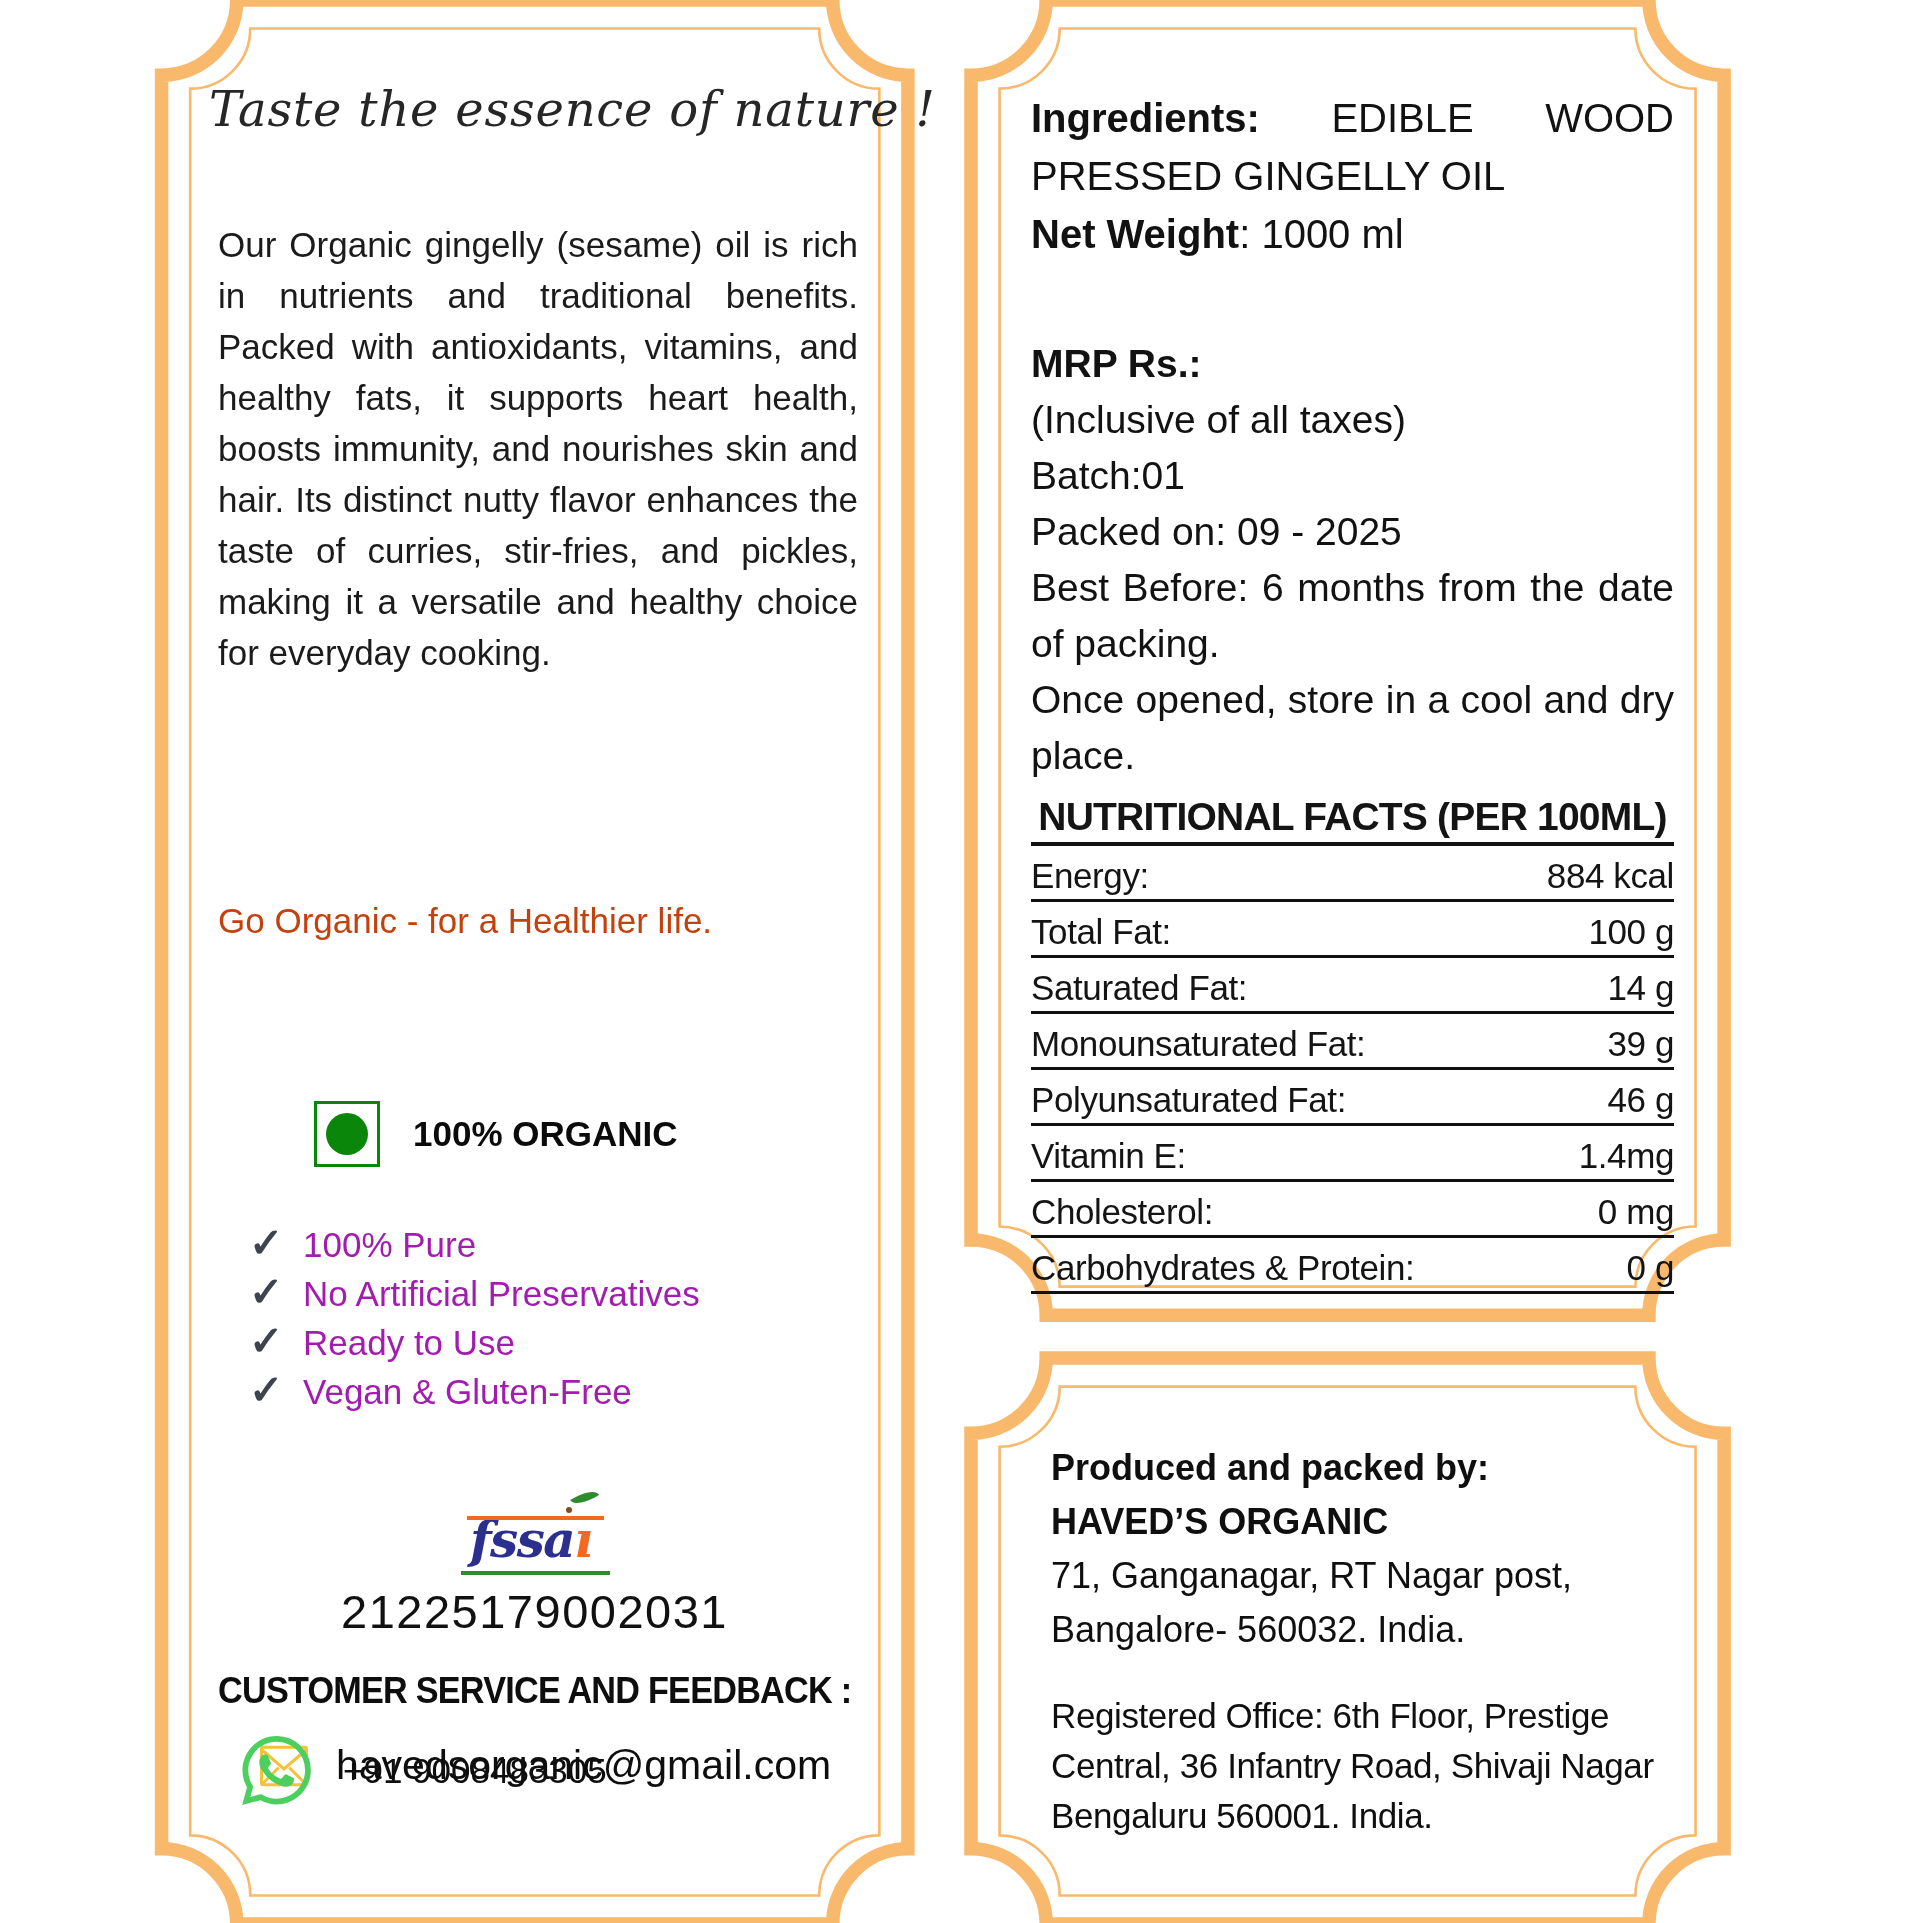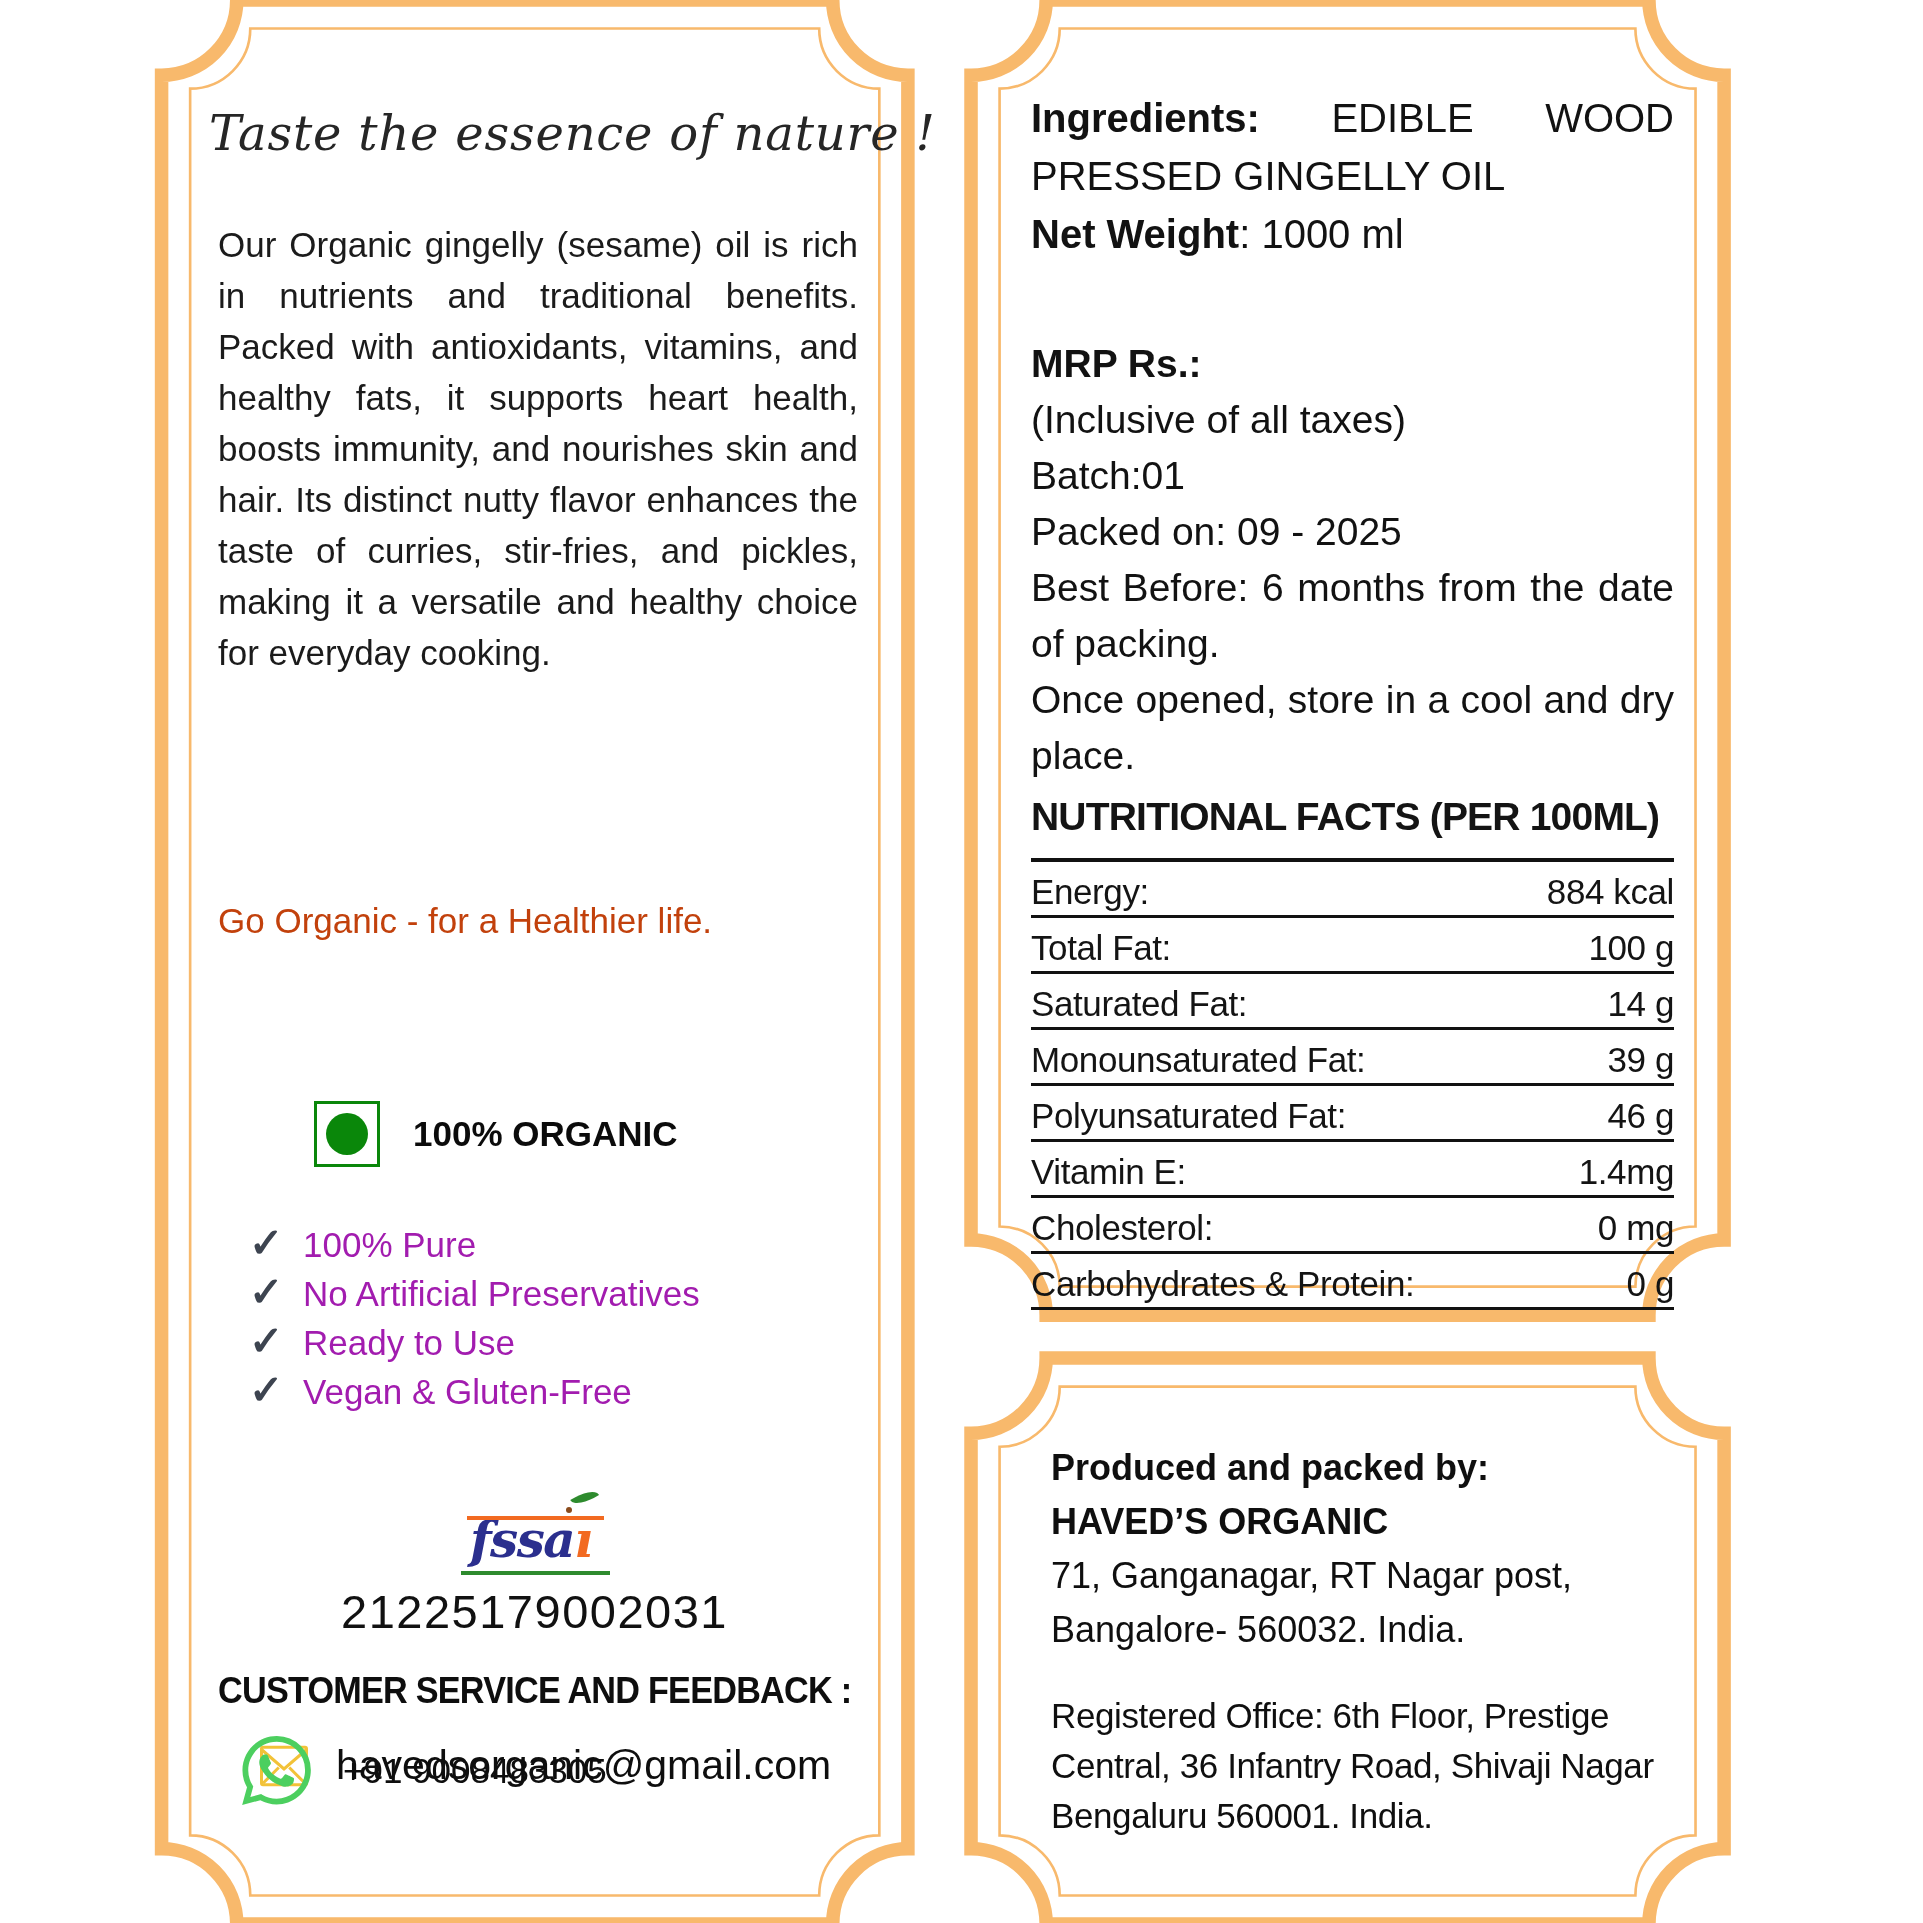--- a/index.html
+++ b/index.html
@@ -5,21 +5,21 @@
   html,body{margin:0;padding:0;background:#ffffff;}
   #canvas{position:relative;width:1924px;height:1924px;background:#ffffff;overflow:hidden;
           font-family:"Liberation Sans",sans-serif;color:#141414;}
   .frames{position:absolute;left:0;top:0;z-index:0;}
   .frame-outer{fill:none;stroke:var(--border_orange);stroke-width:18px;}
   .frame-inner{fill:none;stroke:var(--border_orange);stroke-width:3.5px;}
   .abs{position:absolute;}
 
   
   .tagline{left:209px;top:81px;width:676px;font-family:"DejaVu Serif",serif;
-           font-style:italic;font-size:48px;letter-spacing:0.8px;color:#262626;white-space:nowrap;margin-top:24px;}
+           font-style:italic;font-size:48px;letter-spacing:0.8px;color:#262626;white-space:nowrap;}
   .description{left:218px;top:219px;width:640px;font-size:35px;line-height:51px;
                text-align:justify;color:#1b1b1b;}
   .slogan{left:218px;top:870px;width:646px;font-size:35px;color:#c2410c;margin-top:31px;}
   .organic-row{left:314px;top:1099px;width:541px;height:69px;display:flex;align-items:center;gap:33px;}
   .veg-box{width:60px;height:60px;border:3.8px solid var(--veg_green);display:flex;
            align-items:center;justify-content:center;background:#fff;}
   .veg-dot{width:42px;height:42px;border-radius:50%;background:var(--veg_green);}
   .organic-text{font-size:35px;font-weight:700;color:#0b0b0b;letter-spacing:0px;white-space:nowrap;}
   .checklist{left:249px;top:1219px;width:601px;}
   .check-item{display:flex;align-items:baseline;height:49px;}
@@ -48,21 +48,21 @@
   .phone-text{font-size:35px;color:#0e0e0e;}
 
   
   .ingredients{left:1031px;top:89px;width:643px;font-size:40px;line-height:58px;
                text-align:justify;color:#121212;}
   .ingredients p{margin:0;}
   .mrp-block{left:1031px;top:336px;width:643px;font-size:39px;line-height:56px;color:#121212;}
   .mrp-block p{margin:0;text-align:justify;}
   .nutrition{left:1031px;top:795px;width:643px;}
   .nut-heading{font-size:39px;font-weight:700;border-bottom:4.5px solid #111;
-               padding-bottom:19px;letter-spacing:-0.8px;white-space:nowrap;}
+               padding-bottom:3px;letter-spacing:-0.8px;white-space:nowrap;text-align:center;}
   .nut-row{display:flex;justify-content:space-between;align-items:baseline;
            border-bottom:3.8px solid #111;height:43px;font-size:35px;padding-top:10px;}
   .nut-label{letter-spacing:-0.4px;}
   .nut-value{letter-spacing:-0.4px;}
 
   
   .producer{left:1051px;top:1441px;width:639px;font-size:36px;line-height:54px;color:#0f0f0f;}
   .producer .bold{font-weight:700;}
   .reg-office{left:1051px;top:1691px;width:639px;font-size:35px;line-height:50px;
               letter-spacing:-0.4px;color:#0f0f0f;}

